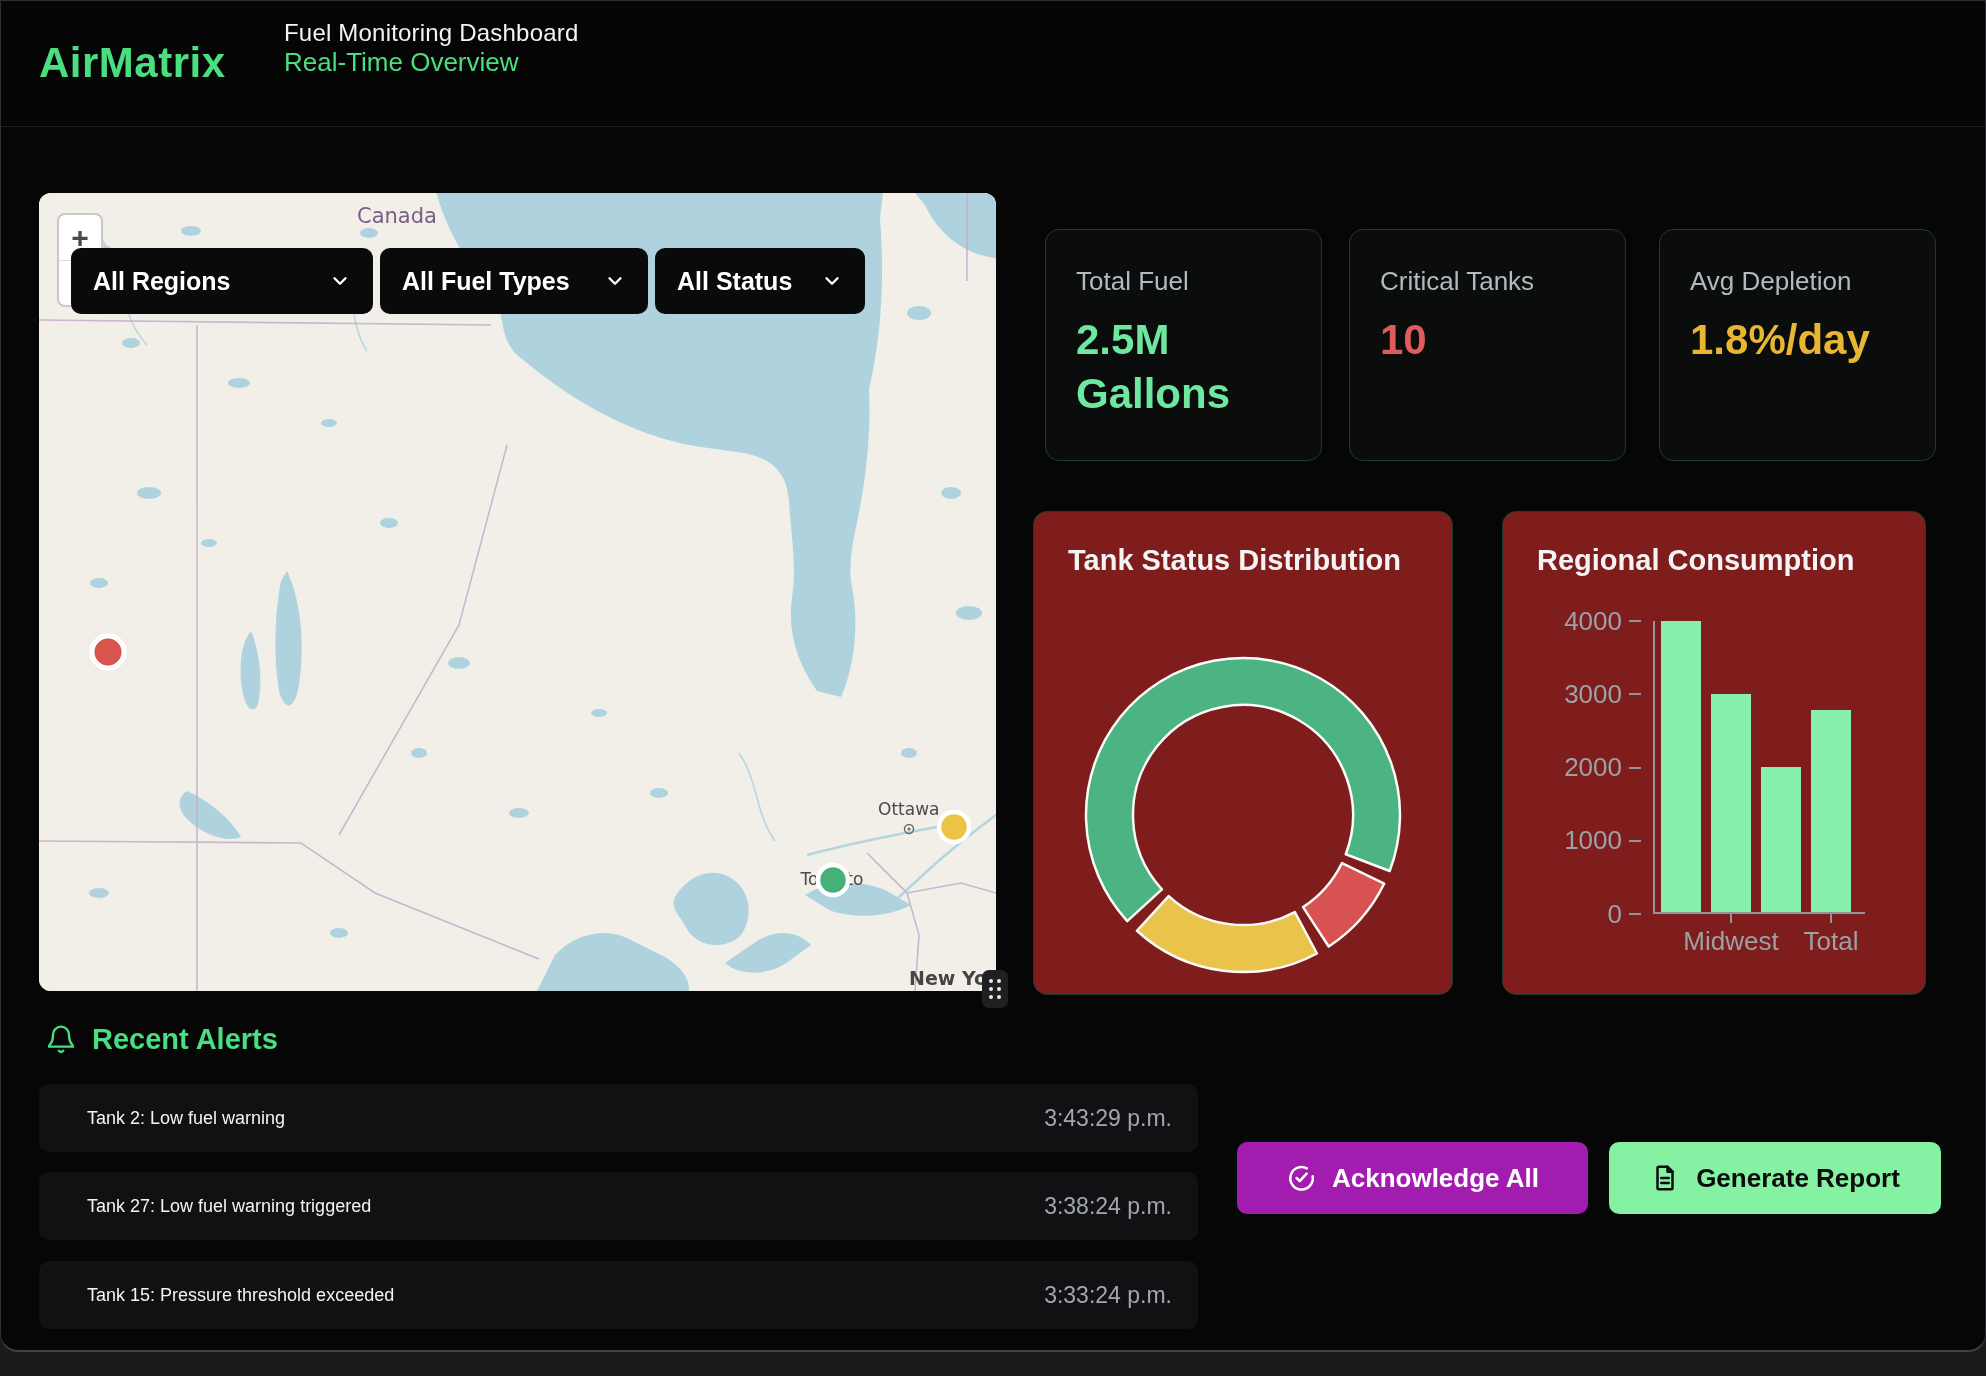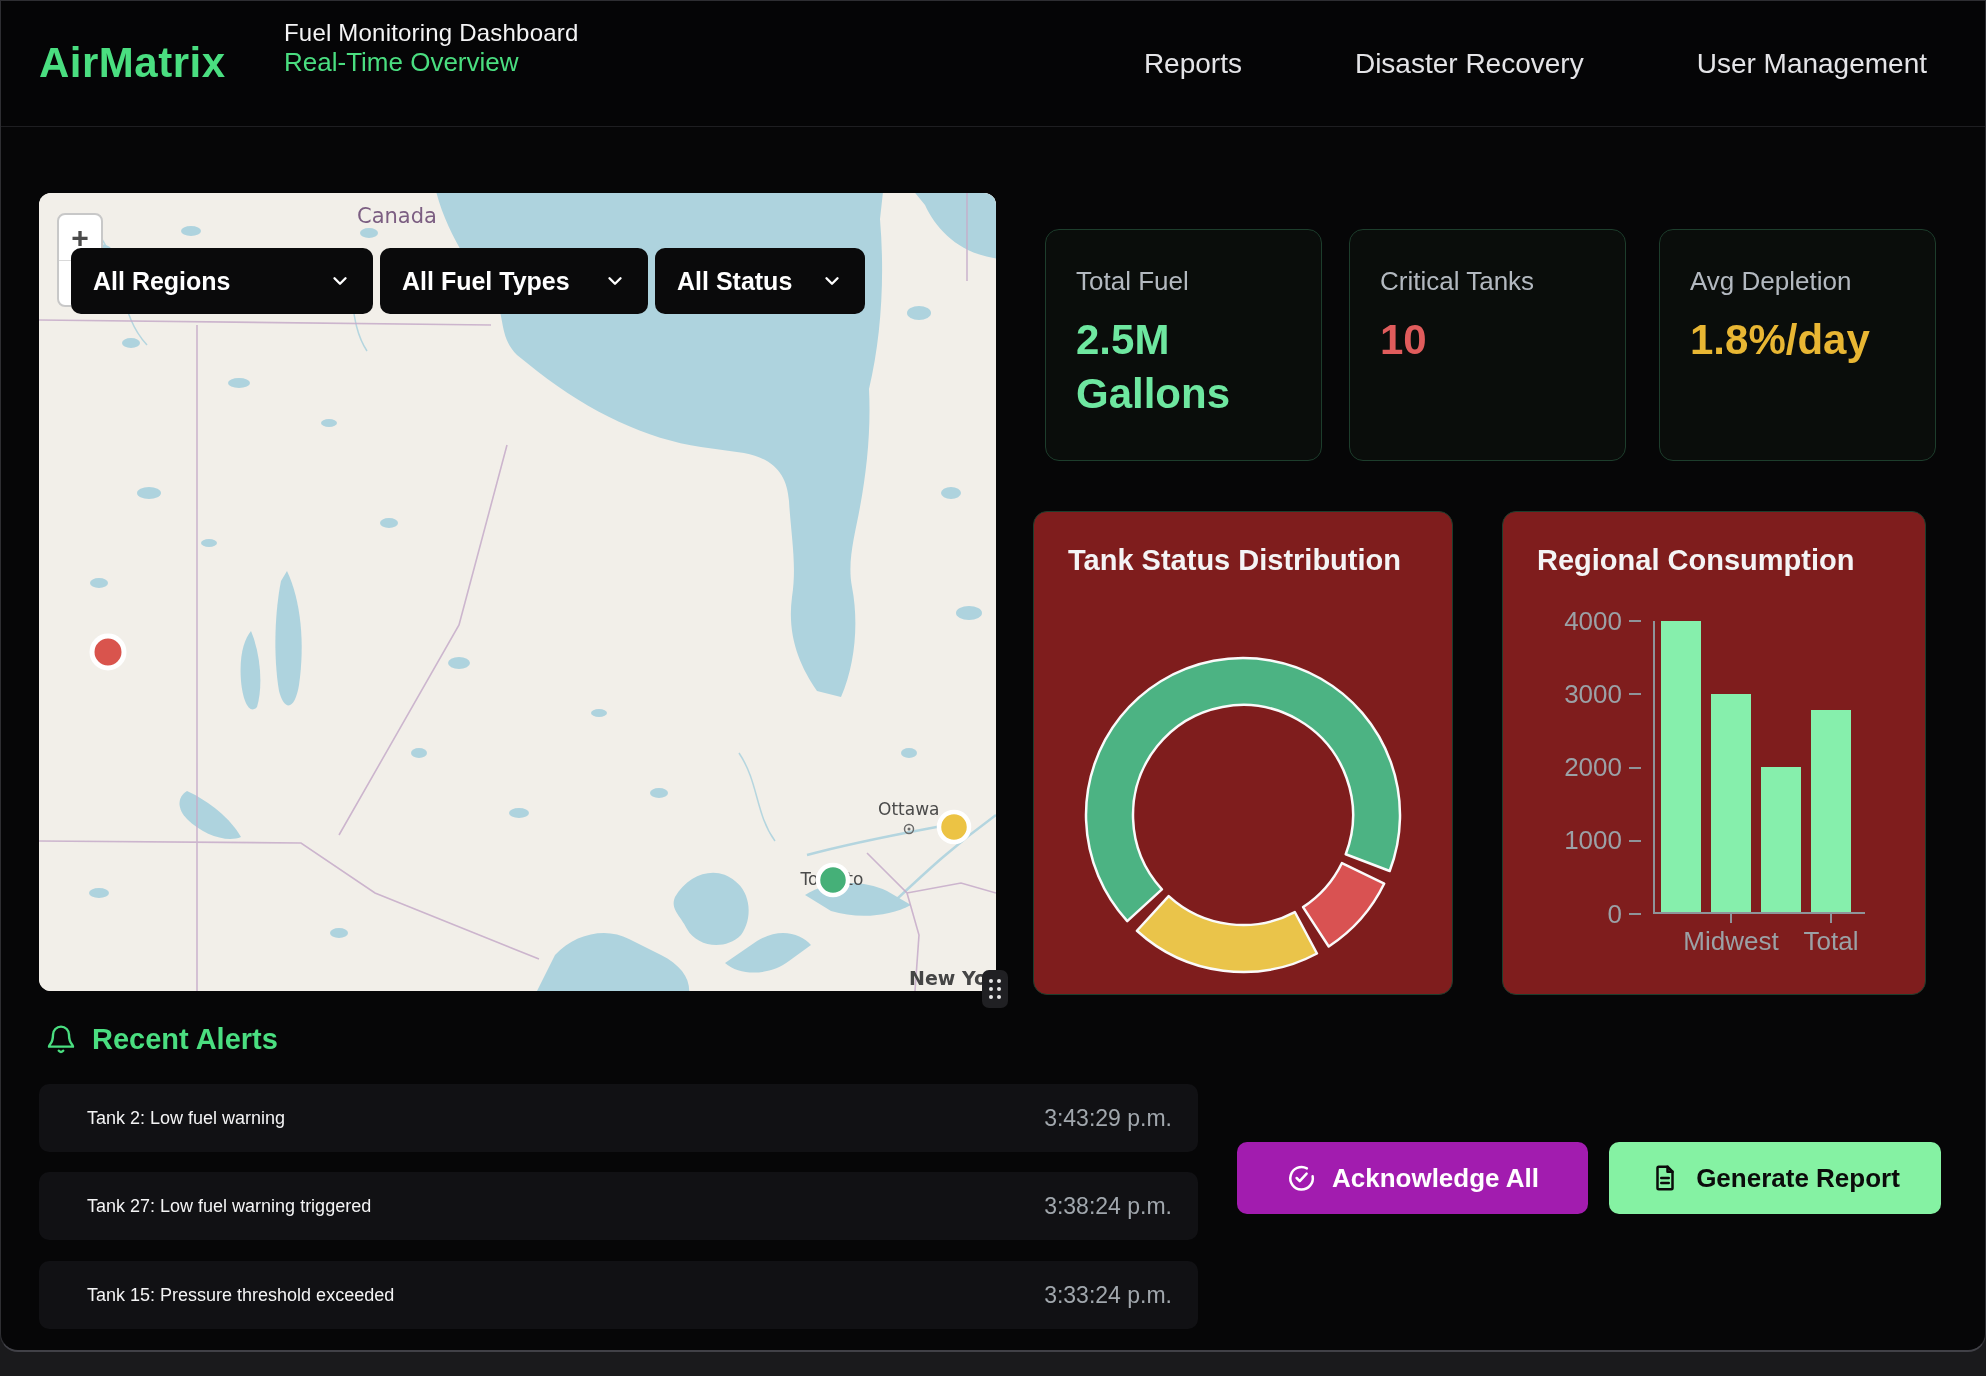--- a/index.html
+++ b/index.html
@@ -82,25 +82,20 @@
 <body>
 
 <div class="app">
   <div class="shell">
 
     <div class="header">
       <div class="logo" style="color:#4ade80;">AirMatrix</div>
       <div class="title-block">
         <div class="page-title">Fuel Monitoring Dashboard</div>
         <div class="page-subtitle" style="color:#4ade80;">Real-Time Overview</div>
-      </div>
-      <div class="nav">
-        <div class="nav-item">Reports</div>
-        <div class="nav-item">Disaster Recovery</div>
-        <div class="nav-item">User Management</div>
       </div>
     </div>
 
     <div class="map-panel">
       <svg viewBox="0 0 957 798" width="957" height="798">
         <rect x="0" y="0" width="957" height="798" fill="#f2efe9"></rect>
         <g fill="#aed3de">
           <path d="M 395 -10 C 405 35 428 70 452 100 C 468 120 458 142 478 162 L 498 178 C 552 220 608 246 662 254 L 705 260 C 736 266 748 282 750 308 C 752 342 758 372 753 404 C 748 442 760 472 778 498 L 802 504 C 816 472 820 430 813 394 C 808 368 816 342 821 314 C 828 276 832 236 830 196 C 842 146 846 86 841 26 L 845 -10 Z"></path>
           <path d="M 868 -10 L 962 -10 L 962 66 C 922 62 898 38 886 12 Z"></path>
           <path d="M 496 802 L 516 762 C 536 740 568 734 590 746 L 622 762 C 642 772 652 786 650 802 Z"></path>

